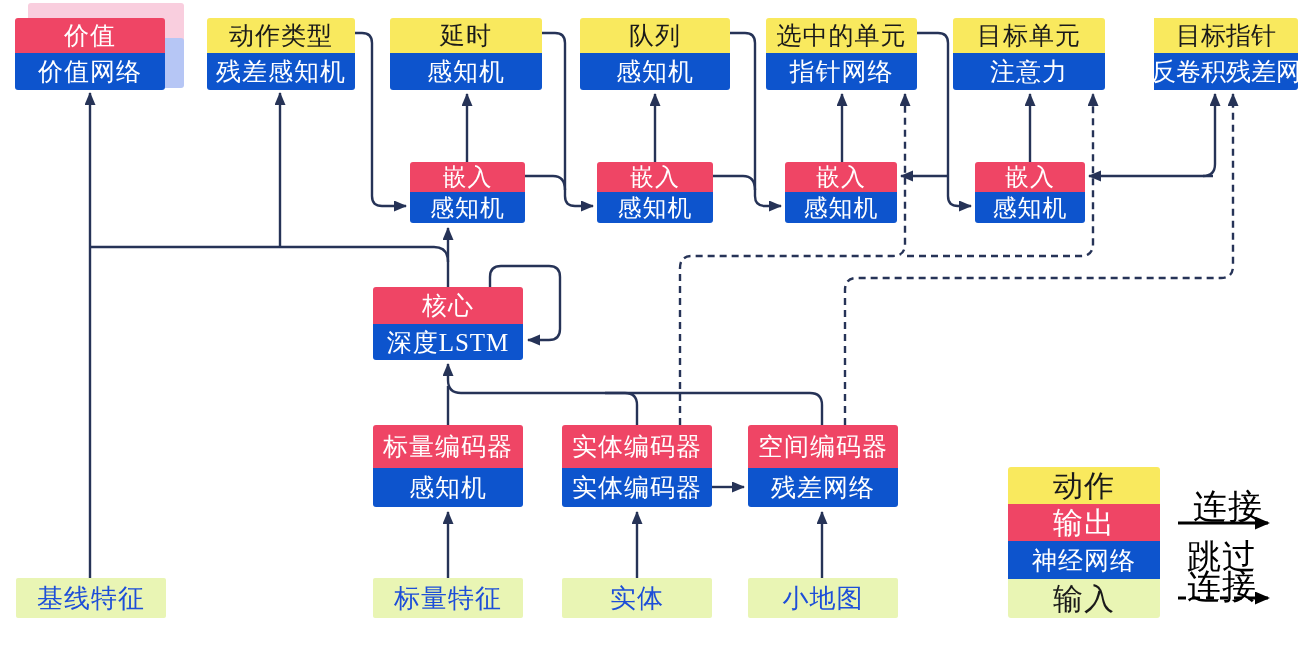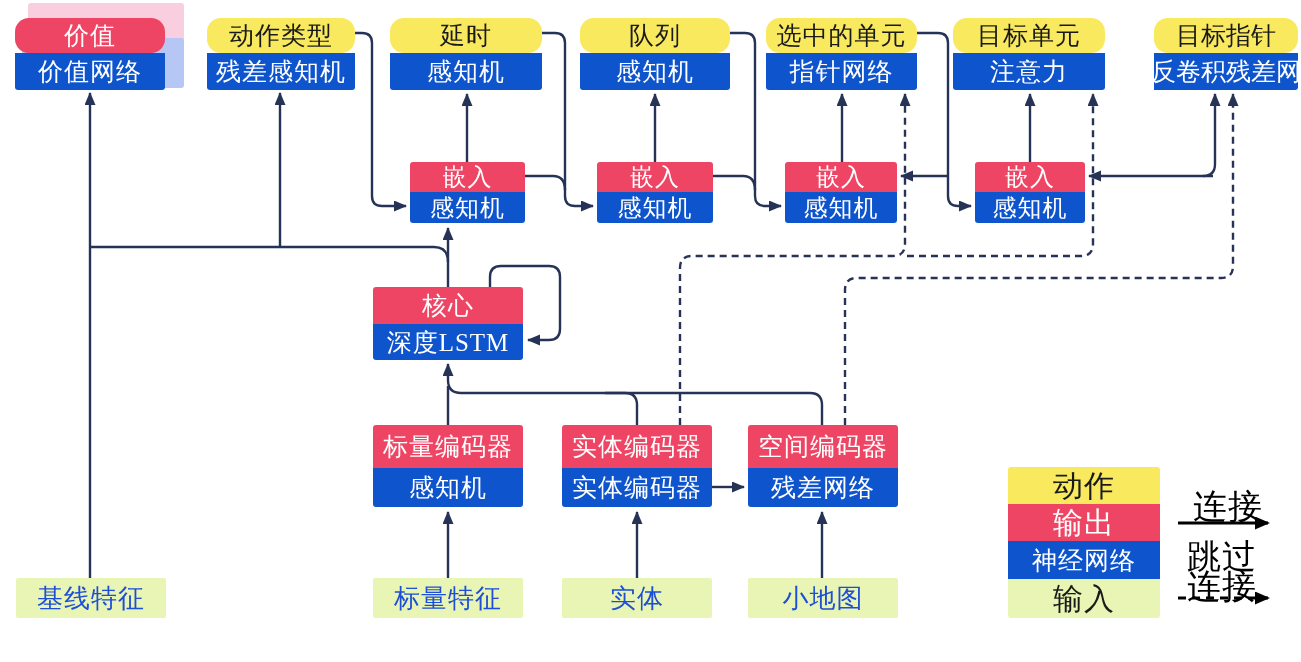--- a/index.html
+++ b/index.html
@@ -22,21 +22,21 @@
                 text-align:center;white-space:nowrap;}
 
   
   #n-value{left:15px;top:18px;width:150px;height:72px;z-index:3;}
   #n-action-type{left:207px;top:18px;width:148px;height:72px;}
   #n-delay{left:390px;top:18px;width:152px;height:72px;}
   #n-queue{left:580px;top:18px;width:150px;height:72px;}
   #n-selected-units{left:766px;top:18px;width:151px;height:72px;}
   #n-target-unit{left:953px;top:18px;width:152px;height:72px;}
   #n-target-point{left:1142px;top:18px;width:156px;height:72px;}
-  .head .band:first-child{height:35px;border-radius:14px;}
+  .head .band:first-child{height:35px;}
   .head .band:last-child{height:37px;}
   #n-target-point .band{letter-spacing:0;margin-left:12px;}
 
   
   .embed .band:first-child{height:30px;font-size:24px;}
   .embed .band:last-child{height:31px;font-size:24px;}
   #n-embed1{left:410px;top:162px;width:115px;height:61px;}
   #n-embed2{left:597px;top:162px;width:116px;height:61px;}
   #n-embed3{left:785px;top:162px;width:112px;height:61px;}
   #n-embed4{left:975px;top:162px;width:110px;height:61px;}

